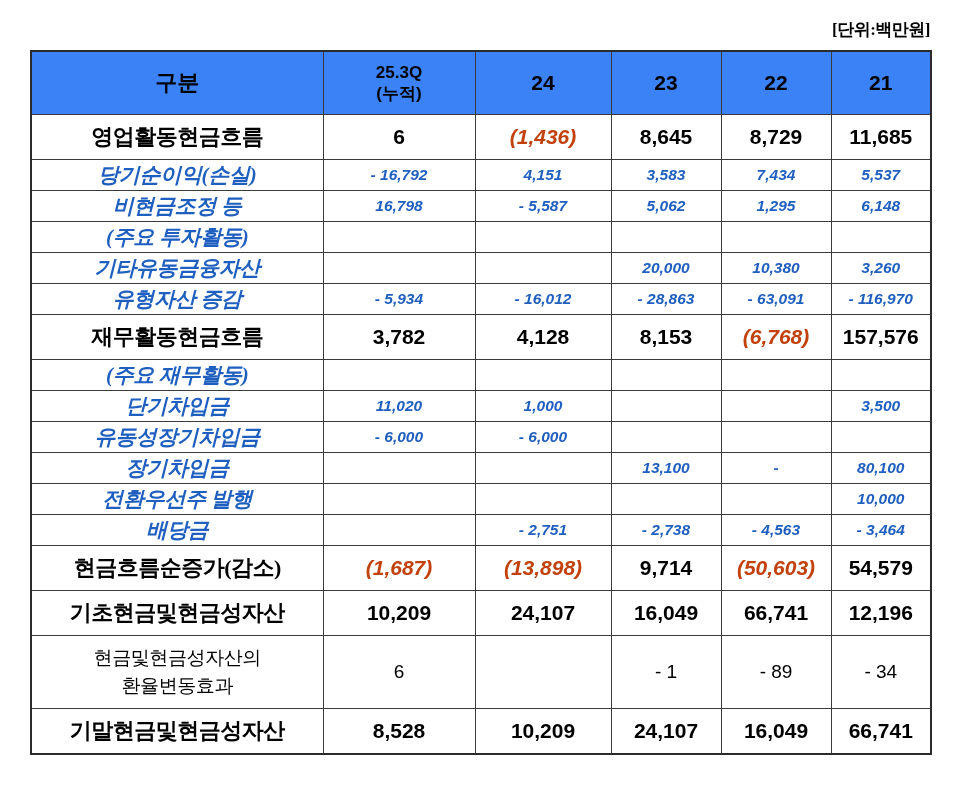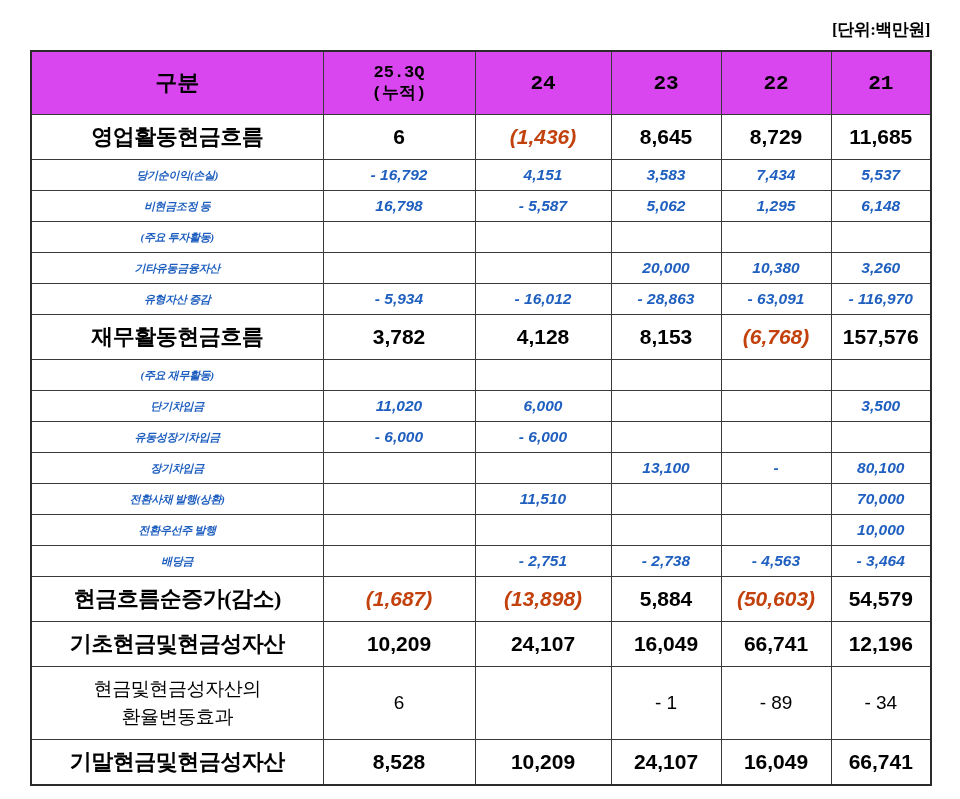--- a/index.html
+++ b/index.html
@@ -49,23 +49,23 @@
   table.fin col.c5 { width: 100px; }
 
   table.fin th, table.fin td {
     border: 1px solid #3a3a3a;
     padding: 0;
     text-align: center;
     vertical-align: middle;
     white-space: nowrap;
   }
   thead th {
-    background: #d946ef;
+    background: #3b82f6;
     height: 62px;
-    font-family: Liberation Mono, monospace;
+    font-family: Liberation Sans, sans-serif;
     font-size: 21px;
     font-weight: 700;
     color: #000;
   }
   thead th.head-first {
     font-size: 22px;
   }
   .hdr-sub {
     display: block;
     font-size: 17px;
@@ -86,21 +86,21 @@
   td.label-major {
     font-family: "Liberation Serif", serif;
     font-size: 22px;
     font-weight: 700;
     color: #000;
     letter-spacing: -0.5px;
     margin-left: 44px;
   }
   td.label-minor {
     font-family: "Liberation Serif", serif;
-    font-size: 11px;
+    font-size: 21px;
     font-weight: 700;
     font-style: italic;
     color: #1f5fbf;
     letter-spacing: -0.3px;
   }
   td.label-plain {
     font-family: "Liberation Serif", serif;
     font-size: 19px;
     font-weight: 400;
     color: #000;
@@ -243,21 +243,21 @@
         <td class="val-minor"></td>
         <td class="val-minor"></td>
         <td class="val-minor"></td>
         <td class="val-minor"></td>
         <td class="val-minor"></td>
       </tr>
 
       <tr class="minor">
         <td class="label-minor">단기차입금</td>
         <td class="val-minor">11,020</td>
-        <td class="val-minor">6,000</td>
+        <td class="val-minor">1,000</td>
         <td class="val-minor"></td>
         <td class="val-minor"></td>
         <td class="val-minor">3,500</td>
       </tr>
 
       <tr class="minor">
         <td class="label-minor">유동성장기차입금</td>
         <td class="val-minor">- 6,000</td>
         <td class="val-minor">- 6,000</td>
         <td class="val-minor"></td>
@@ -267,28 +267,20 @@
 
       <tr class="minor">
         <td class="label-minor">장기차입금</td>
         <td class="val-minor"></td>
         <td class="val-minor"></td>
         <td class="val-minor">13,100</td>
         <td class="val-minor">-</td>
         <td class="val-minor">80,100</td>
       </tr>
 
-      <tr class="minor">
-        <td class="label-minor">전환사채 발행(상환)</td>
-        <td class="val-minor"></td>
-        <td class="val-minor">11,510</td>
-        <td class="val-minor"></td>
-        <td class="val-minor"></td>
-        <td class="val-minor">70,000</td>
-      </tr>
 
       <tr class="minor">
         <td class="label-minor">전환우선주 발행</td>
         <td class="val-minor"></td>
         <td class="val-minor"></td>
         <td class="val-minor"></td>
         <td class="val-minor"></td>
         <td class="val-minor">10,000</td>
       </tr>
 
@@ -298,21 +290,21 @@
         <td class="val-minor">- 2,751</td>
         <td class="val-minor">- 2,738</td>
         <td class="val-minor">- 4,563</td>
         <td class="val-minor">- 3,464</td>
       </tr>
 
       <tr class="major">
         <td class="label-major">현금흐름순증가(감소)</td>
         <td class="val-major neg">(1,687)</td>
         <td class="val-major neg">(13,898)</td>
-        <td class="val-major">5,884</td>
+        <td class="val-major">9,714</td>
         <td class="val-major neg">(50,603)</td>
         <td class="val-major">54,579</td>
       </tr>
 
       <tr class="major">
         <td class="label-major">기초현금및현금성자산</td>
         <td class="val-major">10,209</td>
         <td class="val-major">24,107</td>
         <td class="val-major">16,049</td>
         <td class="val-major">66,741</td>

